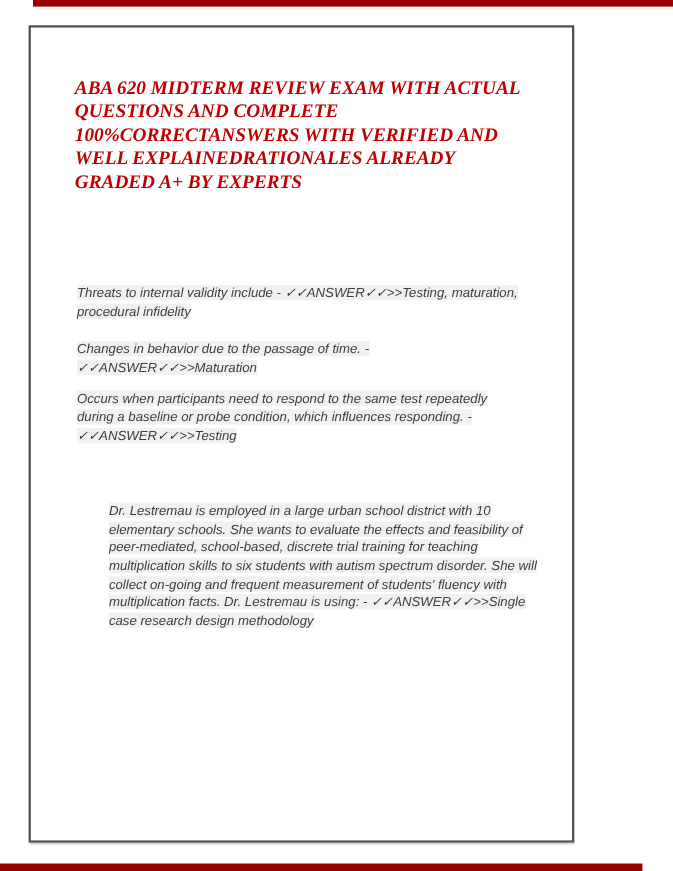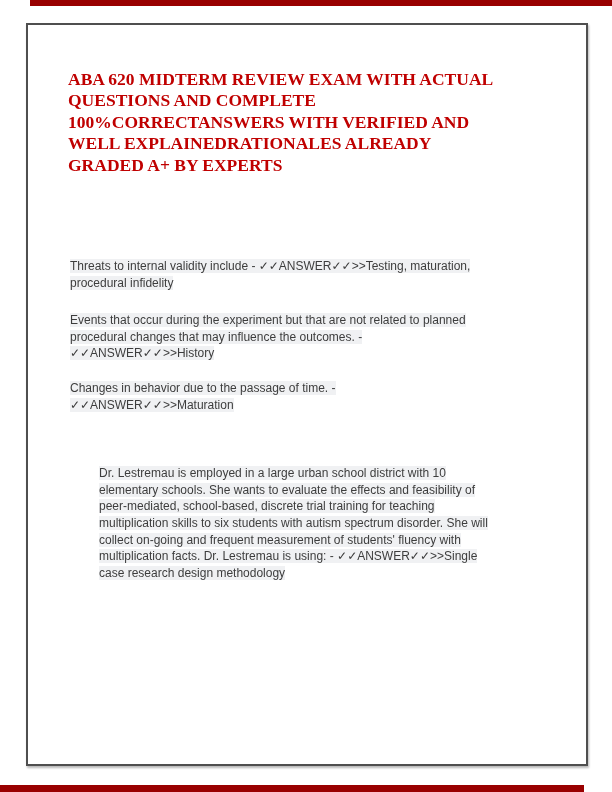--- a/index.html
+++ b/index.html
@@ -19,24 +19,25 @@
   }
   .separator-bar {
     position: absolute;
     background: var(--separator-red);
   }
   .separator-top { left: 30px; top: 0; width: 582px; height: 6px; }
   .separator-bottom { left: 0; bottom: 0; width: 584px; height: 7px; }
   .page-frame {
     position: absolute;
     left: 26px; top: 23px;
-    width: 562px; height: 743px;
+    width: 496px; height: 743px;
     background: #ffffff;
     border: 2px solid var(--frame-border);
     box-shadow: 1px 2px 2px rgba(0,0,0,0.28);
+    font-style: italic;
   }
   .doc-title {
     position: absolute;
     left: 40px; top: 44px;
     width: 492px;
     font-family: "Liberation Serif", serif;
     font-weight: bold;
     font-size: 17.5px;
     line-height: 21.4px;
     color: var(--title-red);
@@ -72,25 +73,25 @@
 
   <div class="doc-title">ABA 620 MIDTERM REVIEW EXAM WITH ACTUAL
 QUESTIONS AND COMPLETE
 100%CORRECTANSWERS WITH VERIFIED AND
 WELL EXPLAINEDRATIONALES ALREADY
 GRADED A+ BY EXPERTS</div>
 
   <div class="doc-body">
     <p class="para para-0"><span class="hl">Threats to internal validity include - ✓✓ANSWER✓✓&gt;&gt;Testing, maturation,
 procedural infidelity</span></p>
-    <p class="para para-1"><span class="hl">Events that occur during the experiment but that are not related to planned
-procedural changes that may influence the outcomes. -
-✓✓ANSWER✓✓&gt;&gt;History</span></p>
     <p class="para para-2"><span class="hl">Changes in behavior due to the passage of time. -
 ✓✓ANSWER✓✓&gt;&gt;Maturation</span></p>
+    <p class="para para-3"><span class="hl">Occurs when participants need to respond to the same test repeatedly
+during a baseline or probe condition, which influences responding. -
+✓✓ANSWER✓✓&gt;&gt;Testing</span></p>
     <p class="para para-4"><span class="hl">Dr. Lestremau is employed in a large urban school district with 10
 elementary schools. She wants to evaluate the effects and feasibility of
 peer-mediated, school-based, discrete trial training for teaching
 multiplication skills to six students with autism spectrum disorder. She will
 collect on-going and frequent measurement of students' fluency with
 multiplication facts. Dr. Lestremau is using: - ✓✓ANSWER✓✓&gt;&gt;Single
 case research design methodology</span></p>
   </div>
 
 </div>

